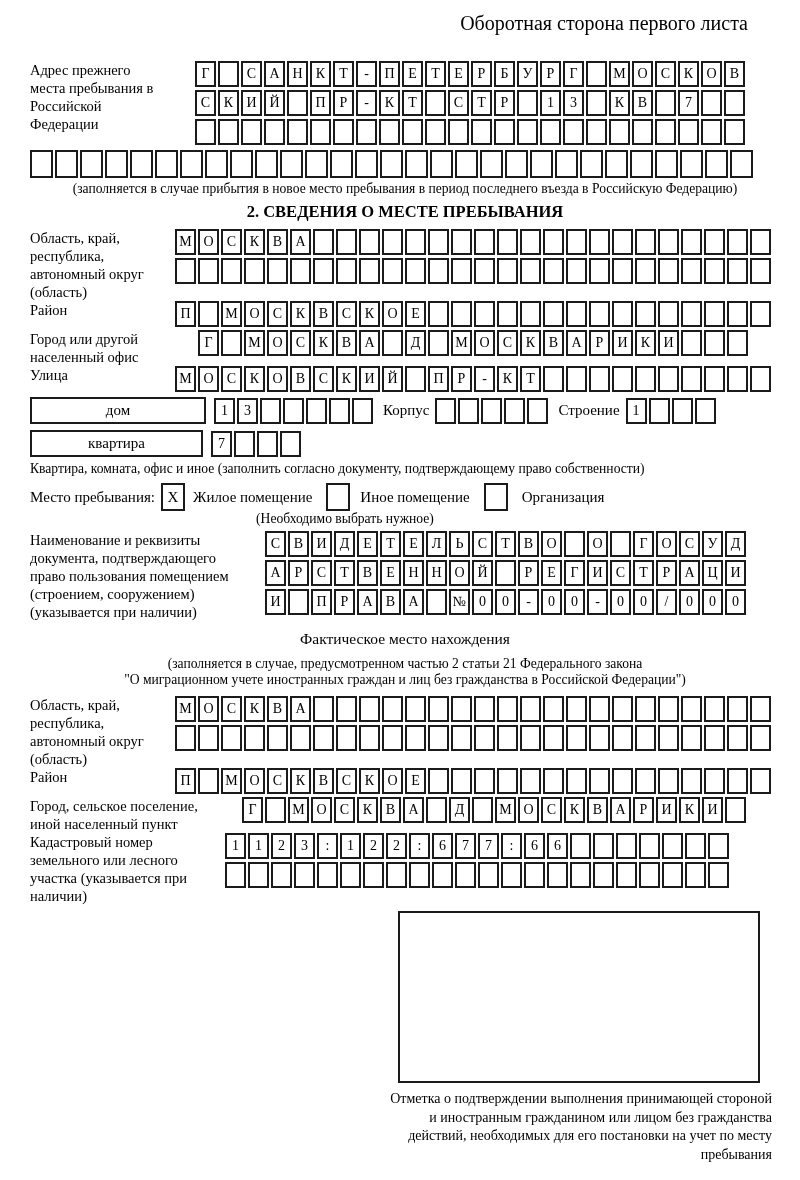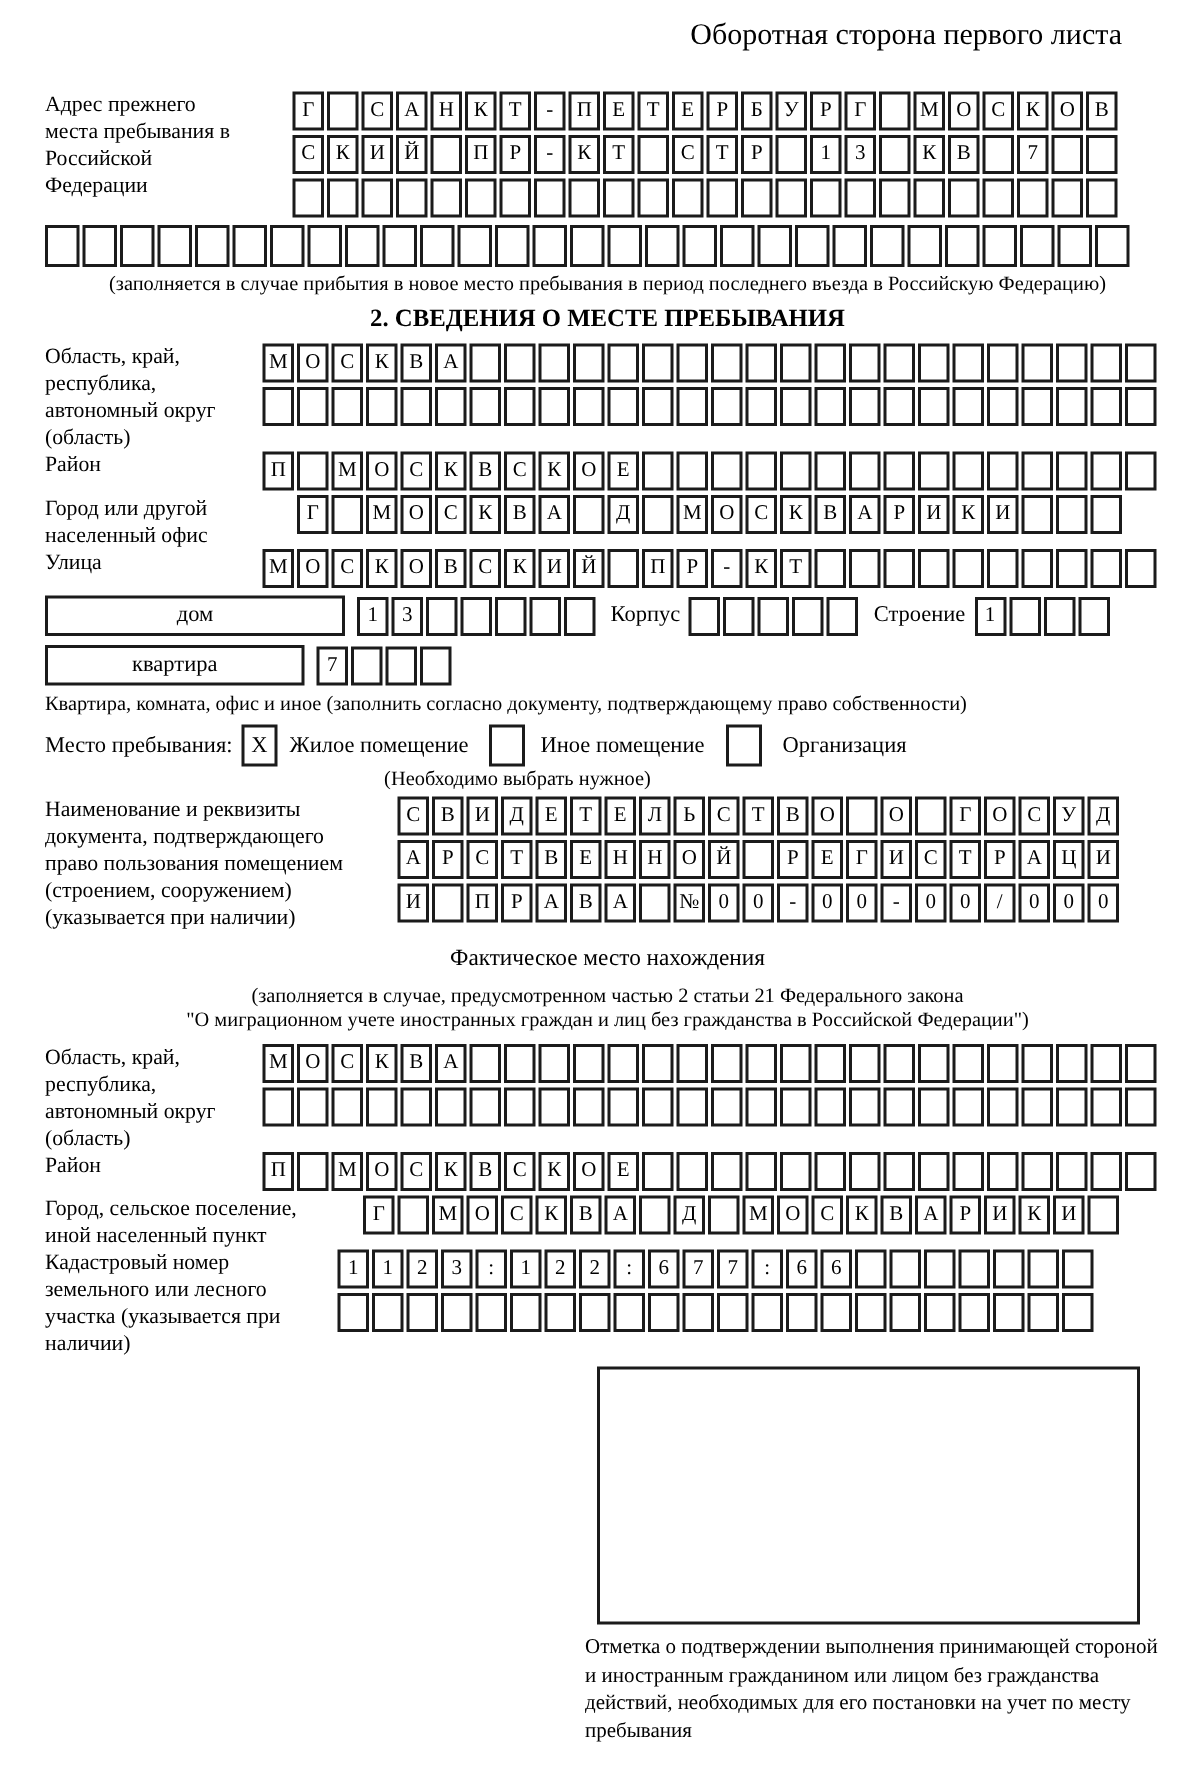--- a/index.html
+++ b/index.html
@@ -55,21 +55,21 @@
   .inline-row .gap6 { width: 6px; } .inline-row .gap8 { width: 8px; }
   .inline-row .gap10 { width: 10px; } .inline-row .gap14 { width: 14px; }
   .stamp-box {
     margin-left: 368px;
     width: 362px; height: 172px;
     border: 2px solid #1b1b1b;
   }
   .stamp-caption {
     margin-left: 360px;
     width: 382px;
-    text-align: left;
+    text-align: right;
     font-size: 14px; line-height: 18.5px;
     margin-top: 7px;
   }
   .mesto-caption { margin-left: 145px; width: 340px; text-align: center; }
 </style>
 </head>
 <body>
 
 <div class="page">
 
@@ -349,21 +349,21 @@
           <span class="cell"></span>
           <span class="cell"></span>
           <span class="cell"></span>
           <span class="cell"></span>
           <span class="cell"></span>
         </div>
     </div>
   </div>
 
   <div class="inline-row mt2">
-    <div class="widebox" style="width:200px">дом</div>
+    <div class="widebox" style="width:176px">дом</div>
     <span class="gap8"></span>
     <div class="boxrow" style="margin-bottom:0">
         <span class="cell">1</span>
         <span class="cell">3</span>
         <span class="cell"></span>
         <span class="cell"></span>
         <span class="cell"></span>
         <span class="cell"></span>
         <span class="cell"></span>
       </div>

